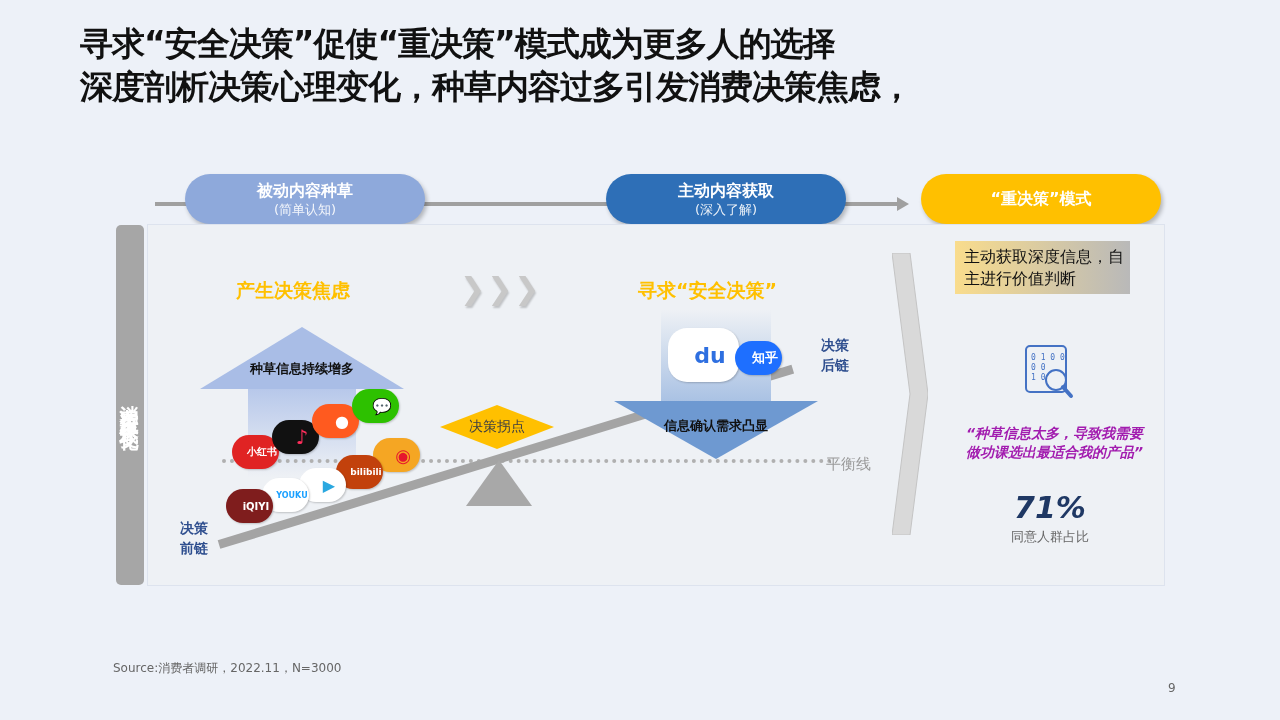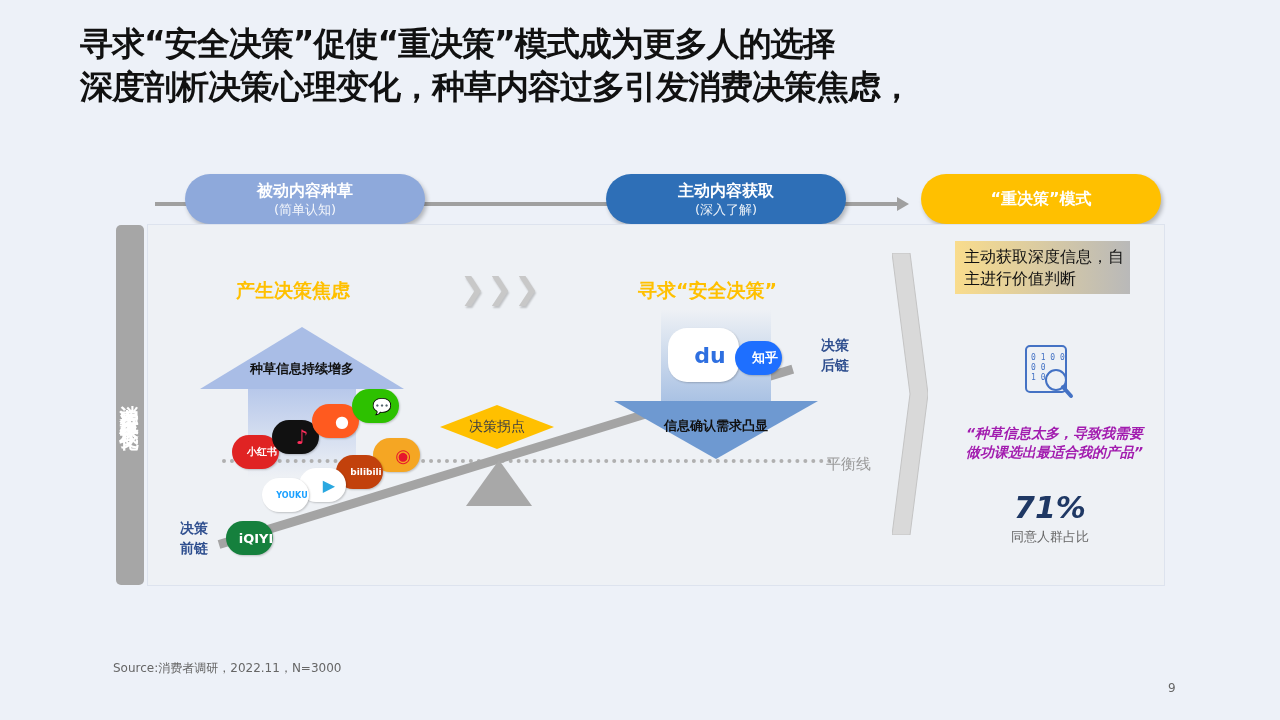--- a/index.html
+++ b/index.html
@@ -85,21 +85,21 @@
 <div class="abs app" style="left:232px;top:435px;background:#e02323;">
     <span>小红书</span>
   </div>
 <div class="abs app" style="left:272px;top:420px;background:#111;color:#ff2e5b;font-size:20px;">♪</div>
 <div class="abs app" style="left:312px;top:404px;background:#ff5a1f;font-size:16px;">●</div>
 <div class="abs app" style="left:352px;top:389px;background:#2dc100;font-size:16px;">💬</div>
 <div class="abs app" style="left:373px;top:438px;background:#f5a623;color:#e6162d;font-size:18px;">◉</div>
 <div class="abs app" style="left:336px;top:455px;background:#c2410c;font-size:9px;">bilibili</div>
 <div class="abs app" style="left:299px;top:468px;background:#fff;color:#2aa8e0;font-size:16px;">▶</div>
 <div class="abs app" style="left:262px;top:478px;background:#fff;color:#1aa0ff;font-size:8px;">YOUKU</div>
-<div class="abs app" style="left:226px;top:489px;background:#15803d;font-size:13px;margin-top:32px;">iQIYI</div>
+<div class="abs app" style="left:226px;top:489px;background:#7f1d1d;font-size:10px;">iQIYI</div>
 
 <div class="abs chain-label" style="left:180px;top:518px;">
   <div>决策</div>
   <div>前链</div>
 </div>
 
 <div class="abs chevrons">
   <span class="chev">❯</span>
   <span class="chev">❯</span>
   <span class="chev">❯</span>

